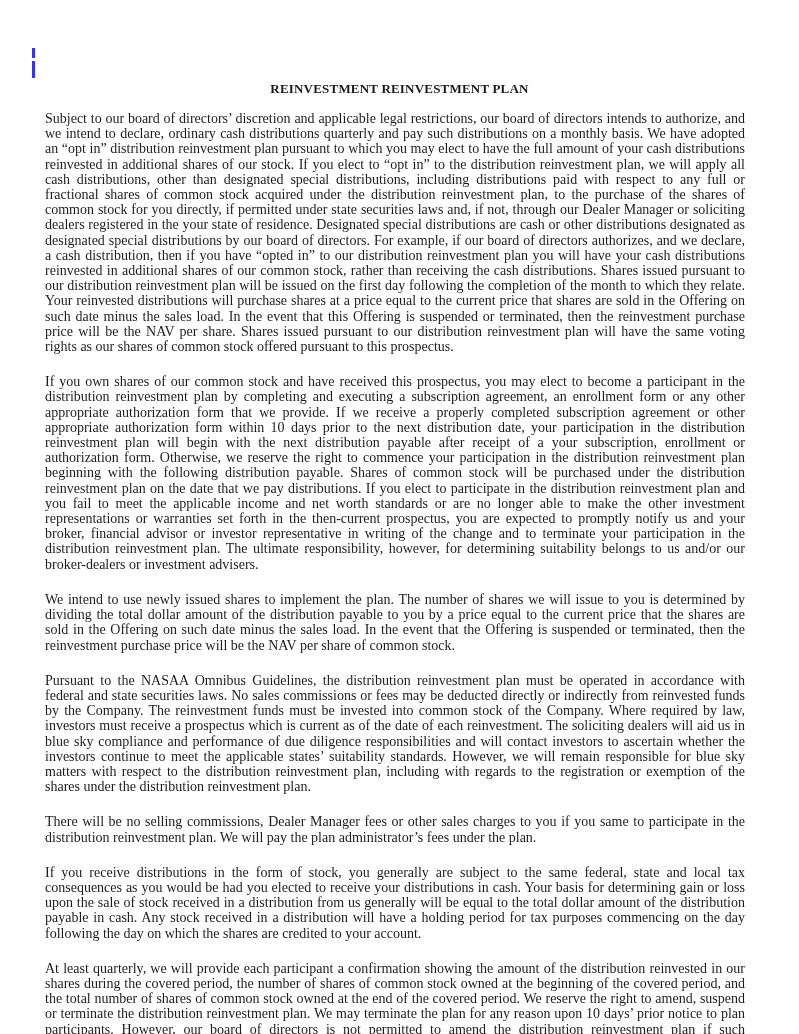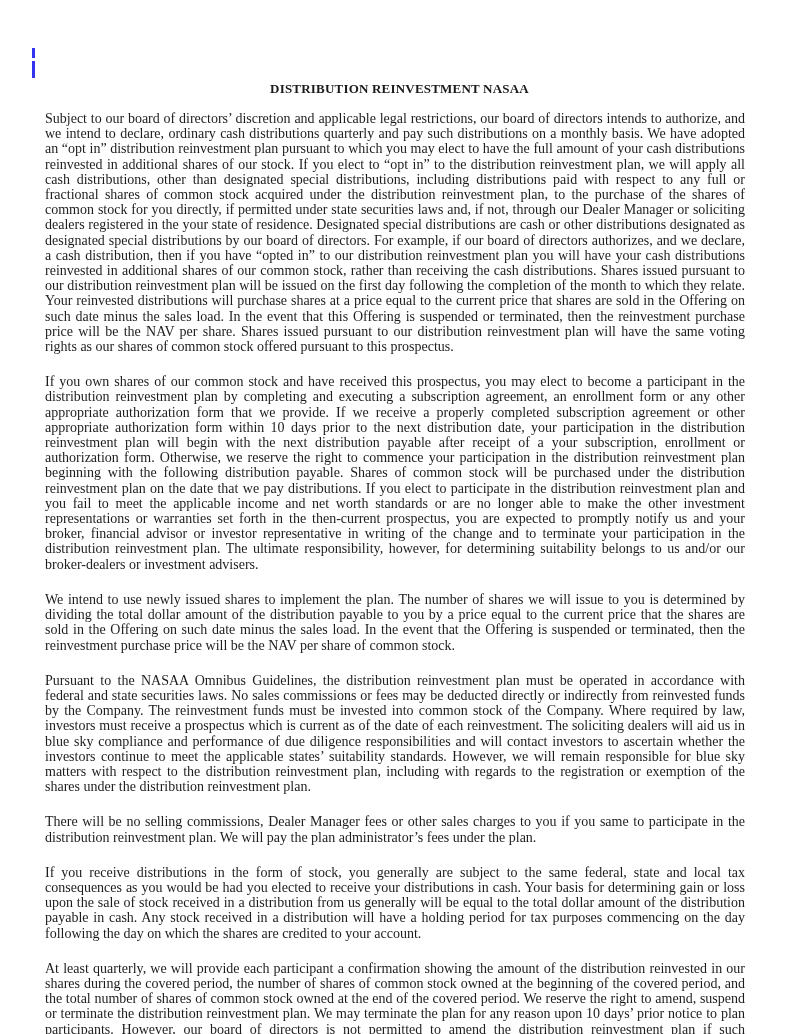--- a/index.html
+++ b/index.html
@@ -54,21 +54,21 @@
   }
 </style>
 </head>
 <body>
 
 <div class="page">
 
   <div class="revision-mark mark-1"></div>
   <div class="revision-mark mark-2"></div>
 
-  <h1 class="doc-title">DISTRIBUTION REINVESTMENT NASAA</h1>
+  <h1 class="doc-title">REINVESTMENT REINVESTMENT PLAN</h1>
 
   <div class="content">
     <p>Subject to our board of directors’ discretion and applicable legal restrictions, our board of directors intends to authorize, and we intend to declare, ordinary cash distributions quarterly and pay such distributions on a monthly basis. We have adopted an “opt in” distribution reinvestment plan pursuant to which you may elect to have the full amount of your cash distributions reinvested in additional shares of our stock. If you elect to “opt in” to the distribution reinvestment plan, we will apply all cash distributions, other than designated special distributions, including distributions paid with respect to any full or fractional shares of common stock acquired under the distribution reinvestment plan, to the purchase of the shares of common stock for you directly, if permitted under state securities laws and, if not, through our Dealer Manager or soliciting dealers registered in the your state of residence. Designated special distributions are cash or other distributions designated as designated special distributions by our board of directors. For example, if our board of directors authorizes, and we declare, a cash distribution, then if you have “opted in” to our distribution reinvestment plan you will have your cash distributions reinvested in additional shares of our common stock, rather than receiving the cash distributions. Shares issued pursuant to our distribution reinvestment plan will be issued on the first day following the completion of the month to which they relate. Your reinvested distributions will purchase shares at a price equal to the current price that shares are sold in the Offering on such date minus the sales load. In the event that this Offering is suspended or terminated, then the reinvestment purchase price will be the NAV per share. Shares issued pursuant to our distribution reinvestment plan will have the same voting rights as our shares of common stock offered pursuant to this prospectus.</p>
     <p>If you own shares of our common stock and have received this prospectus, you may elect to become a participant in the distribution reinvestment plan by completing and executing a subscription agreement, an enrollment form or any other appropriate authorization form that we provide. If we receive a properly completed subscription agreement or other appropriate authorization form within 10 days prior to the next distribution date, your participation in the distribution reinvestment plan will begin with the next distribution payable after receipt of a your subscription, enrollment or authorization form. Otherwise, we reserve the right to commence your participation in the distribution reinvestment plan beginning with the following distribution payable. Shares of common stock will be purchased under the distribution reinvestment plan on the date that we pay distributions. If you elect to participate in the distribution reinvestment plan and you fail to meet the applicable income and net worth standards or are no longer able to make the other investment representations or warranties set forth in the then-current prospectus, you are expected to promptly notify us and your broker, financial advisor or investor representative in writing of the change and to terminate your participation in the distribution reinvestment plan. The ultimate responsibility, however, for determining suitability belongs to us and/or our broker-dealers or investment advisers.</p>
     <p>We intend to use newly issued shares to implement the plan. The number of shares we will issue to you is determined by dividing the total dollar amount of the distribution payable to you by a price equal to the current price that the shares are sold in the Offering on such date minus the sales load. In the event that the Offering is suspended or terminated, then the reinvestment purchase price will be the NAV per share of common stock.</p>
     <p>Pursuant to the NASAA Omnibus Guidelines, the distribution reinvestment plan must be operated in accordance with federal and state securities laws. No sales commissions or fees may be deducted directly or indirectly from reinvested funds by the Company. The reinvestment funds must be invested into common stock of the Company. Where required by law, investors must receive a prospectus which is current as of the date of each reinvestment. The soliciting dealers will aid us in blue sky compliance and performance of due diligence responsibilities and will contact investors to ascertain whether the investors continue to meet the applicable states’ suitability standards. However, we will remain responsible for blue sky matters with respect to the distribution reinvestment plan, including with regards to the registration or exemption of the shares under the distribution reinvestment plan.</p>
     <p>There will be no selling commissions, Dealer Manager fees or other sales charges to you if you same to participate in the distribution reinvestment plan. We will pay the plan administrator’s fees under the plan.</p>
     <p>If you receive distributions in the form of stock, you generally are subject to the same federal, state and local tax consequences as you would be had you elected to receive your distributions in cash. Your basis for determining gain or loss upon the sale of stock received in a distribution from us generally will be equal to the total dollar amount of the distribution payable in cash. Any stock received in a distribution will have a holding period for tax purposes commencing on the day following the day on which the shares are credited to your account.</p>
     <p>At least quarterly, we will provide each participant a confirmation showing the amount of the distribution reinvested in our shares during the covered period, the number of shares of common stock owned at the beginning of the covered period, and the total number of shares of common stock owned at the end of the covered period. We reserve the right to amend, suspend or terminate the distribution reinvestment plan. We may terminate the plan for any reason upon 10 days’ prior notice to plan participants. However, our board of directors is not permitted to amend the distribution reinvestment plan if such amendment would eliminate plan participants’ ability to withdraw from the plan at least annually. If you have opted in to the distribution reinvestment plan, your participation in the plan will also be terminated to the extent that your participation would violate our charter. Otherwise, unless you terminate your participation in our distribution</p>
   </div>

